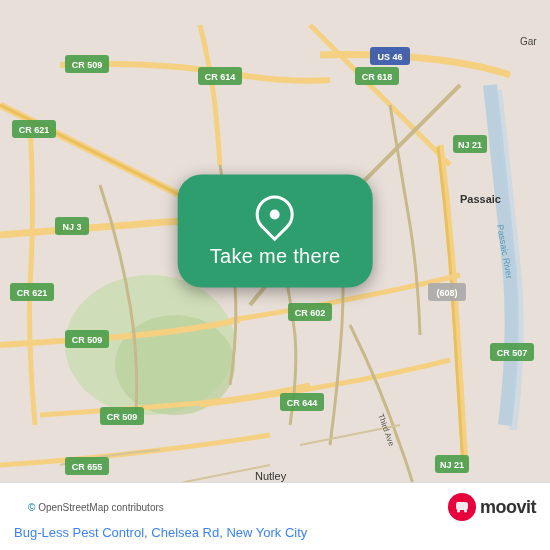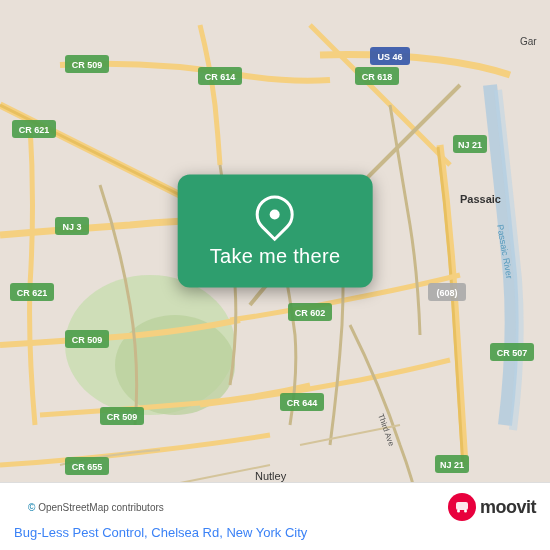--- a/index.html
+++ b/index.html
@@ -35,21 +35,21 @@
       height: 100%;
     }
 
     
     .action-card {
       position: absolute;
       left: 50%;
       top: 50%;
       transform: translate(-50%, -50%);
       background-color: #2e9e6e;
-      border-radius: 12px;
+      border-radius: 24px;
       padding: 18px 32px 20px 32px;
       display: flex;
       flex-direction: column;
       align-items: center;
       gap: 8px;
       box-shadow: 0 4px 16px rgba(0,0,0,0.35);
       cursor: pointer;
       z-index: 10;
     }
 

